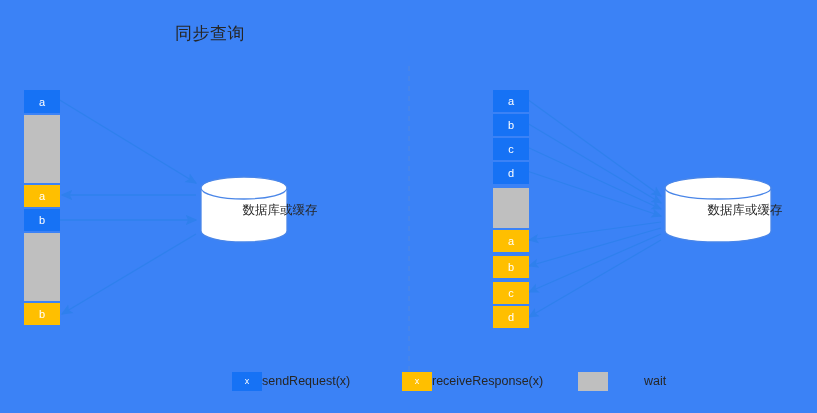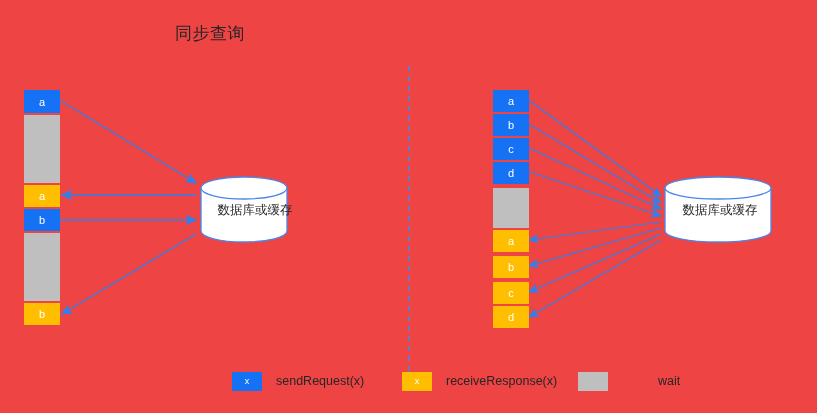--- a/index.html
+++ b/index.html
@@ -7,21 +7,21 @@
     padding: 0;
     background: #ffffff;
   }
   body {
     font-family: "Liberation Sans", "DejaVu Sans", sans-serif;
   }
   #canvas {
     position: relative;
     width: 817px;
     height: 413px;
-    background: #ef4444;
+    background: #3b82f6;
     overflow: hidden;
   }
   .title {
     position: absolute;
     font-size: 17px;
     color: #262626;
     letter-spacing: 0.5px;
     white-space: nowrap;
     text-align: center;
   }
@@ -49,20 +49,21 @@
     height: 413px;
     pointer-events: none;
   }
 
   .cyl-label {
     position: absolute;
     font-size: 12.5px;
     color: #262626;
     white-space: nowrap;
     text-align: center;
+    padding-left: 25px;
   }
   #cyl-label-left  { left: 202px; top: 202px; width: 106px; }
   #cyl-label-right { left: 664px; top: 202px; width: 112px; }
 
   .legend-item {
     position: absolute;
     display: flex;
     align-items: center;
     height: 20px;
   }
@@ -72,21 +73,20 @@
     display: flex;
     align-items: center;
     justify-content: center;
     font-size: 9px;
     color: #ffffff;
   }
   .legend-swatch.blue  { background: #1672f5; }
   .legend-swatch.amber { background: #ffbf00; }
   .legend-swatch.gray  { background: #bfbfbf; color: transparent; }
   .legend-text {
-    margin-left: 14px;
     font-size: 12.5px;
     color: #262626;
     white-space: nowrap;
   }
   #legend-send    { left: 232px; top: 371px; }
   #legend-receive { left: 402px; top: 371px; }
   #legend-wait    { left: 578px; top: 371px; gap: 36px; }
 
   #watermark {
     position: absolute;

